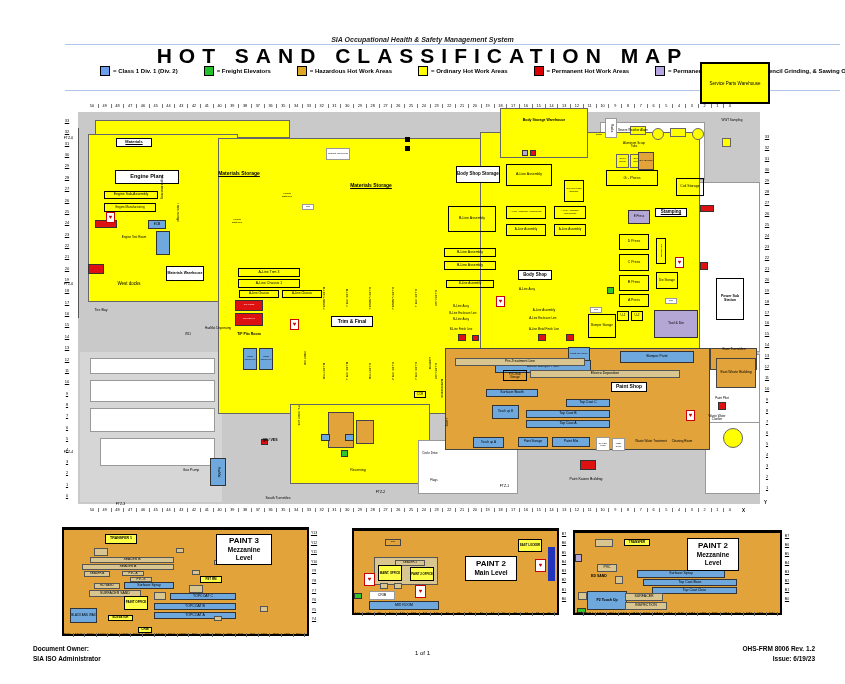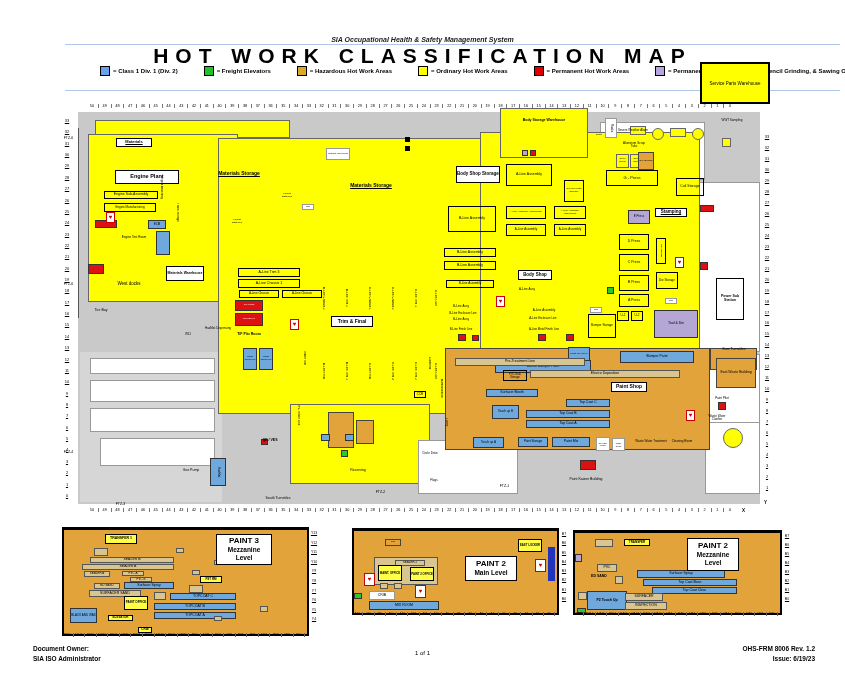--- a/index.html
+++ b/index.html
@@ -51,21 +51,21 @@
   .footer .fl{position:absolute;left:33px;line-height:1.5;}
   .footer .fc{position:absolute;left:0;width:100%;text-align:center;top:6px;font-weight:normal;font-size:6px;}
   .footer .fr{position:absolute;right:30px;text-align:right;line-height:1.5;}
 </style>
 </head>
 <body>
 
 <div class="page">
   <div class="hline" style="top:44px;left:65px;width:775px;"></div>
   <div class="sys-title">SIA Occupational Health &amp; Safety Management System</div>
-  <div class="main-title">HOT WORK CLASSIFICATION MAP</div>
+  <div class="main-title">HOT SAND CLASSIFICATION MAP</div>
   <div class="hline" style="top:90px;left:65px;width:775px;"></div>
 
   <div class="legend">
       <div class="legend-item">
         <span class="sw" style="background: rgb(109, 158, 235);"></span>
         <span>= Class 1 Div. 1 (Div. 2)</span>
       </div>
       <div class="legend-item">
         <span class="sw" style="background: rgb(33, 193, 43);"></span>
         <span>= Freight Elevators</span>

